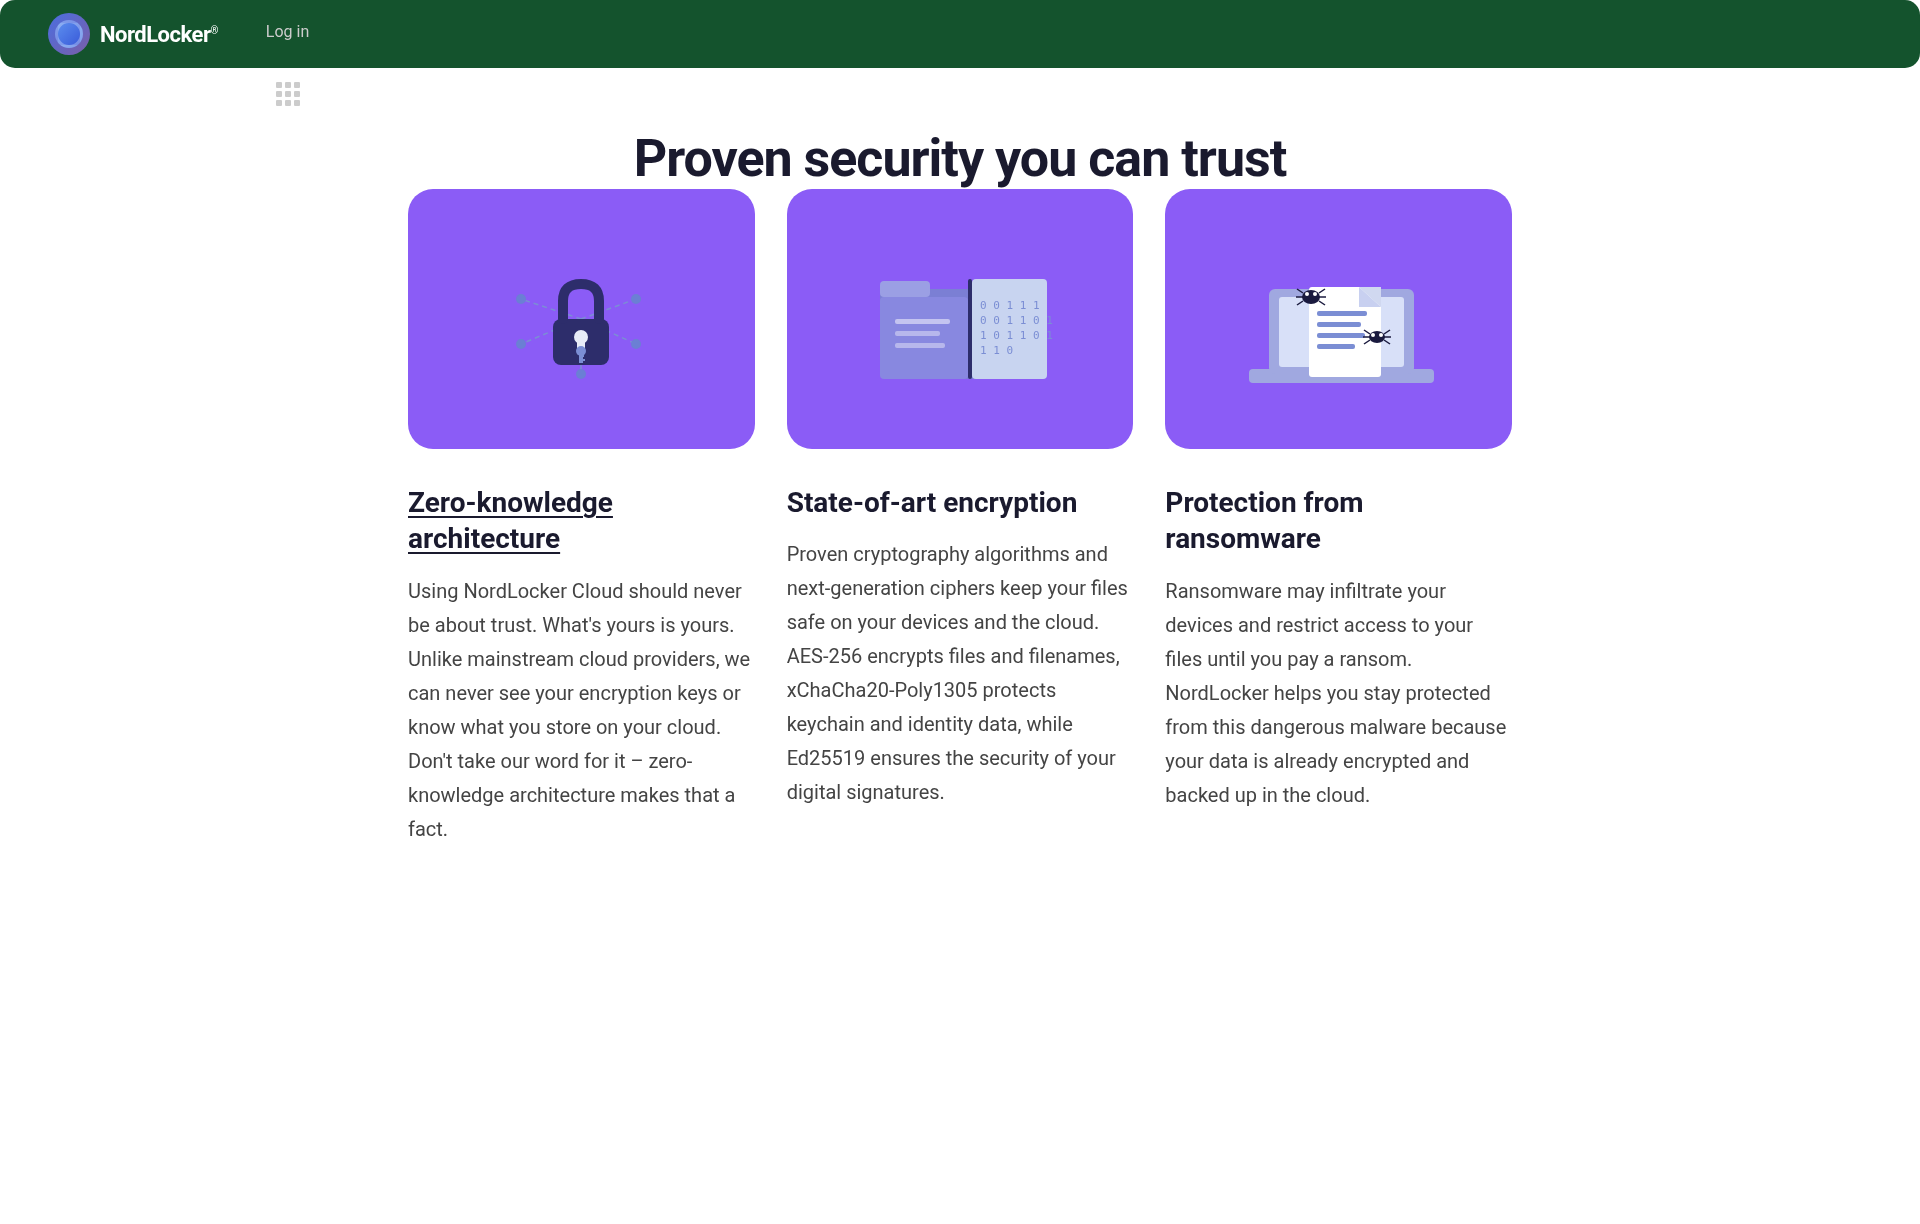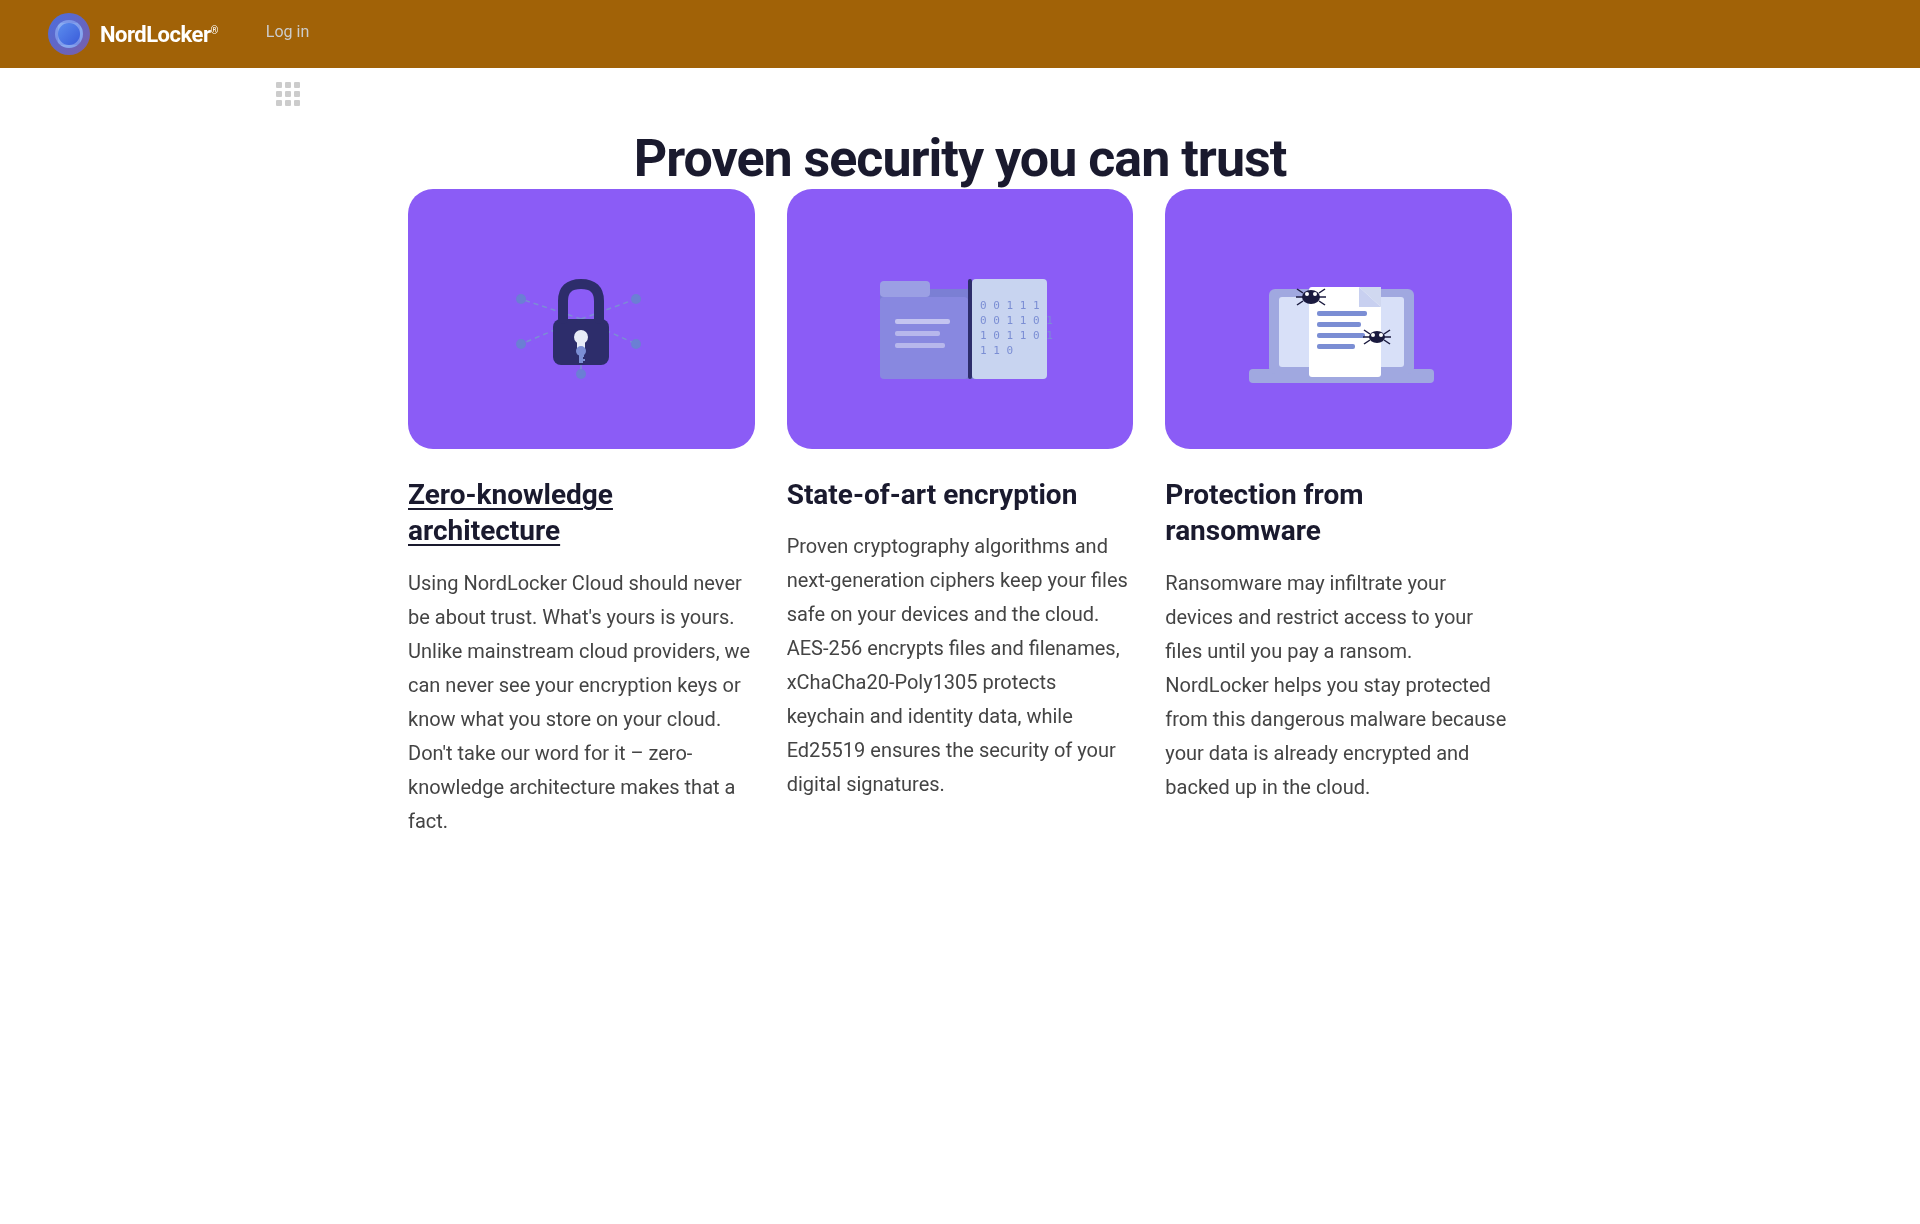--- a/index.html
+++ b/index.html
@@ -1,25 +1,26 @@
 <!DOCTYPE html>
 <html><head>
   <meta charset="utf-8">
   <style>
     * { margin: 0; padding: 0; box-sizing: border-box; }
     body { font-family: -apple-system, BlinkMacSystemFont, 'Segoe UI', Roboto, sans-serif; background: #fff; }
 
     
     nav {
-      background: #a16207;
+      background: #14532d;
       display: flex;
       align-items: center;
       padding: 0 48px;
       height: 68px;
       position: relative;
+      border-radius: 15px;
     }
     .nav-brand {
       display: flex;
       align-items: center;
       gap: 10px;
       margin-right: 48px;
     }
     .nav-logo-circle {
       width: 42px;
       height: 42px;
@@ -133,20 +134,21 @@
     }
 
     
     .laptop-illustration {
       width: 220px;
       height: 180px;
     }
 
     .text-section {
       padding-top: 28px;
+      margin-top: 8px;
     }
 
     .card-title {
       font-size: 28px;
       font-weight: 700;
       color: #1a1a2e;
       margin-bottom: 16px;
       line-height: 1.3;
     }
 

